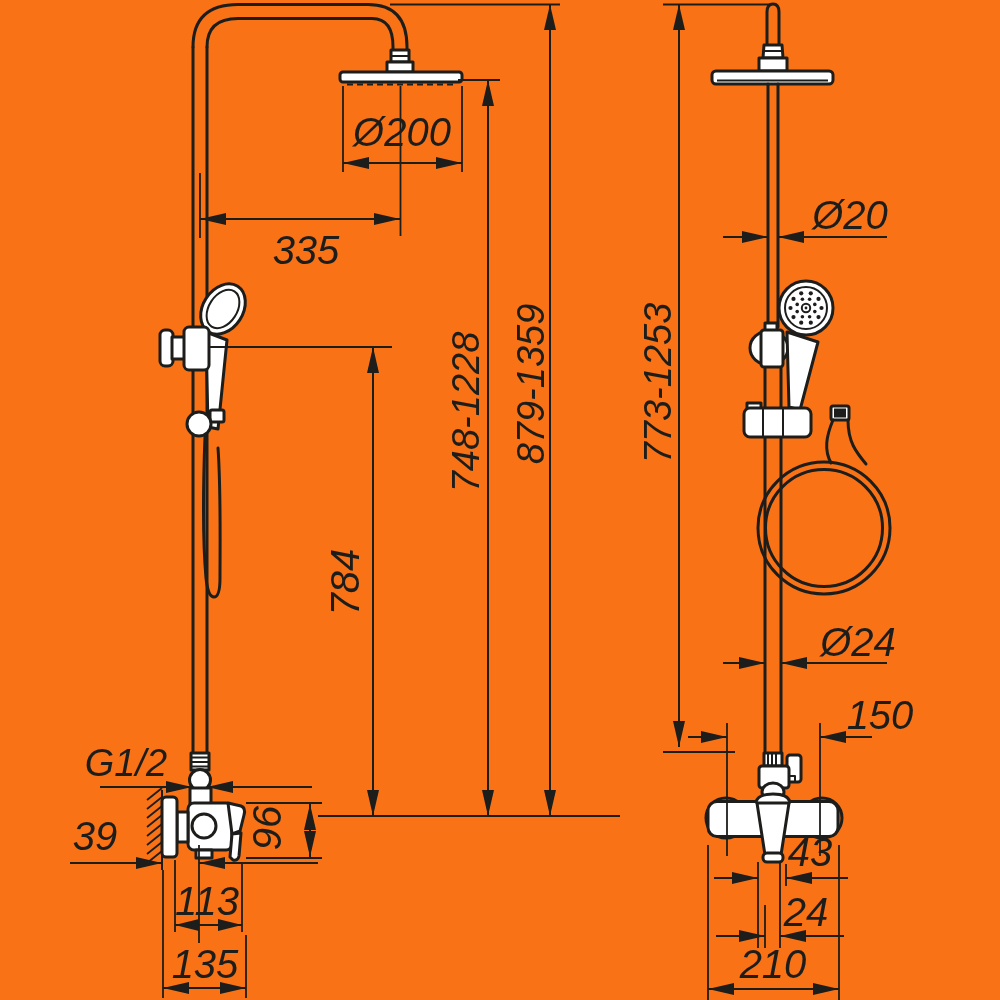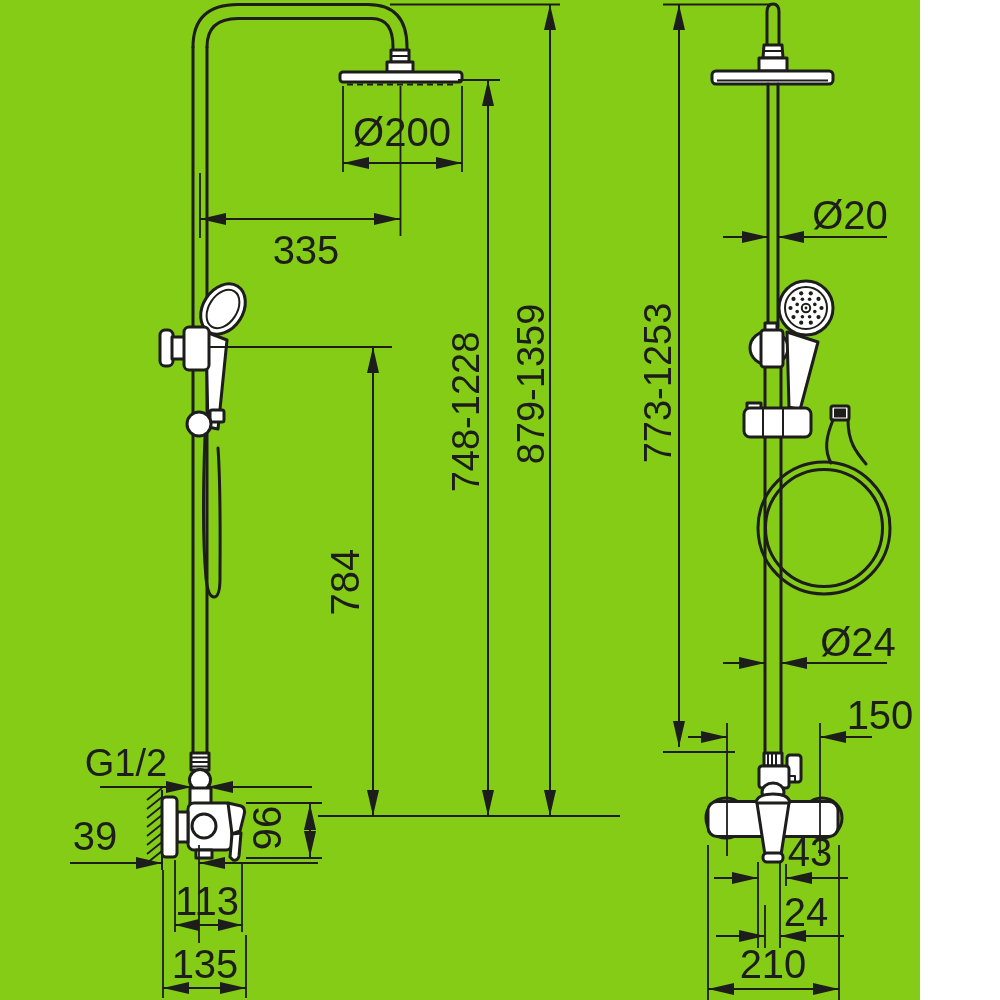--- a/index.html
+++ b/index.html
@@ -1,16 +1,16 @@
 <!DOCTYPE html>
 <html><head>
 <meta charset="utf-8">
 <style>
   html,body{margin:0;padding:0;background:#ffffff;}
-  .stage{width:920px;height:1000px;position:relative;background:#84cc16;}
+  .stage{width:1000px;height:1000px;position:relative;background:#f97316;font-style:italic;}
   svg{display:block;}
   .outline{stroke:#1d1d1b;stroke-width:3;fill:none;stroke-linejoin:round;stroke-linecap:round;}
   .outline-thin{stroke:#1d1d1b;stroke-width:2;fill:none;stroke-linejoin:round;}
   .whitefill{fill:#ffffff;}
   .dimline{stroke:#1d1d1b;stroke-width:2;fill:none;}
   .extline{stroke:#1d1d1b;stroke-width:1.8;fill:none;}
   .arrow{fill:#1d1d1b;stroke:none;}
   .dim-text{font-family:"Liberation Sans",sans-serif;fill:#1d1d1b;}
   .hatch{stroke:#1d1d1b;stroke-width:1.8;}
 </style>

